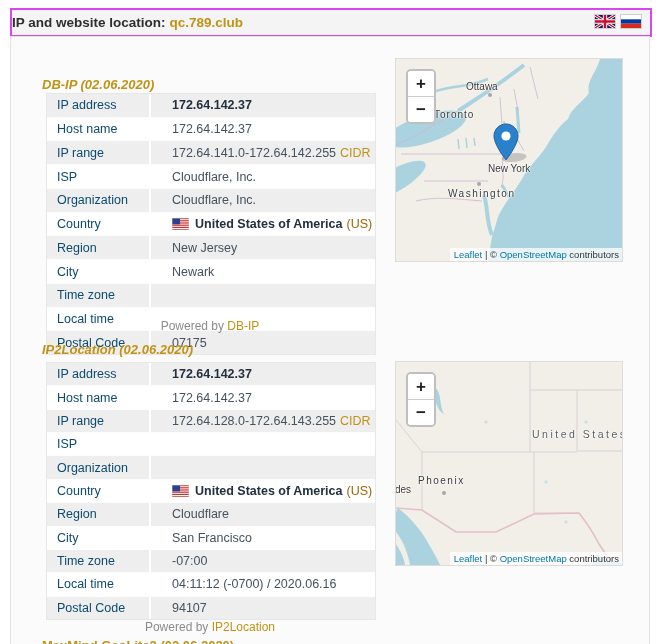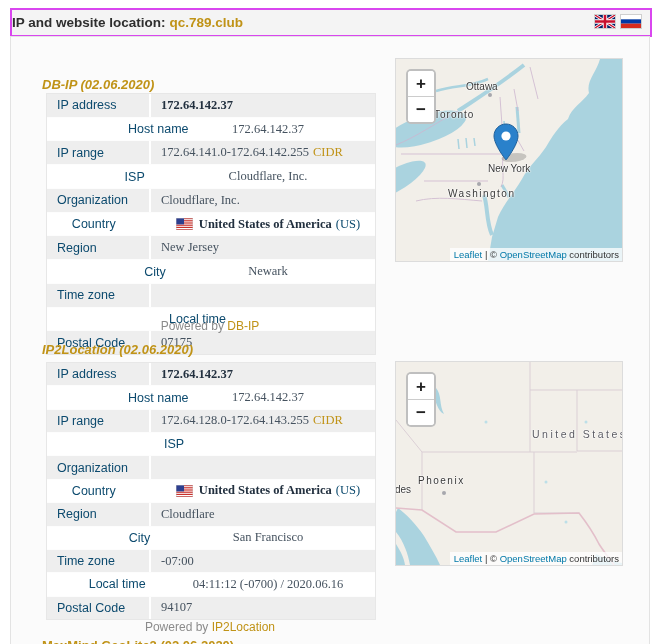--- a/index.html
+++ b/index.html
@@ -16,26 +16,26 @@
   
   .content{position:absolute;left:10px;top:36px;width:638px;height:607px;background:#fbfbfb;
     border:1px solid #e3e3e3;border-bottom:none;overflow:hidden;}
   .sec-title{position:absolute;left:31px;font-size:13px;font-weight:bold;font-style:italic;}
   
   .tbl{position:absolute;left:35px;width:328px;display:flex;flex-direction:column;
     border:1px solid #e7e7e7;background:#fff;}
   .trow{flex:1;display:flex;align-items:center;font-size:12.5px;}
   .trow + .trow{border-top:1px solid #fdfdfd;}
   .r-odd{background:#eeeeee;}
-  .r-even{background:#ffffff;justify-content:center;}
+  .r-even{background:#ffffff;}
   .tlab{width:92px;padding-left:10px;color:#0c4a6e;border-right:2px solid #fff;
     flex-shrink:0;align-self:stretch;display:flex;align-items:center;}
-  .tval{padding-left:10px;color:#45525f;white-space:nowrap;display:flex;align-items:center;gap:4px;font-family:Liberation Serif, serif;}
+  .tval{padding-left:21px;color:#45525f;white-space:nowrap;display:flex;align-items:center;gap:4px;}
   .val.b{font-weight:bold;color:#22303f;}
-  .sfx{color:#0c4a6e;}
+  .sfx{color:#a16207;}
   .usflag{display:inline-flex;margin-right:2px;}
   .powered{position:absolute;left:35px;width:328px;text-align:center;font-size:12px;color:#8b8b8b;}
   
   .map{position:absolute;left:384px;width:226px;height:202px;border:1px solid #dcdcdc;
     overflow:hidden;background:#f2efe9;}
   .map svg.base{position:absolute;left:0;top:0;}
   .mlabel{position:absolute;font-size:10px;color:#383838;white-space:nowrap;
     text-shadow:0 0 2px #fff,0 0 2px #fff,0 0 2px #fff;}
   .mlabel.big{color:#5c5c63;letter-spacing:2.5px;font-size:10.5px;}
   .zoomctl{position:absolute;left:10px;top:10px;width:26px;background:#fff;

